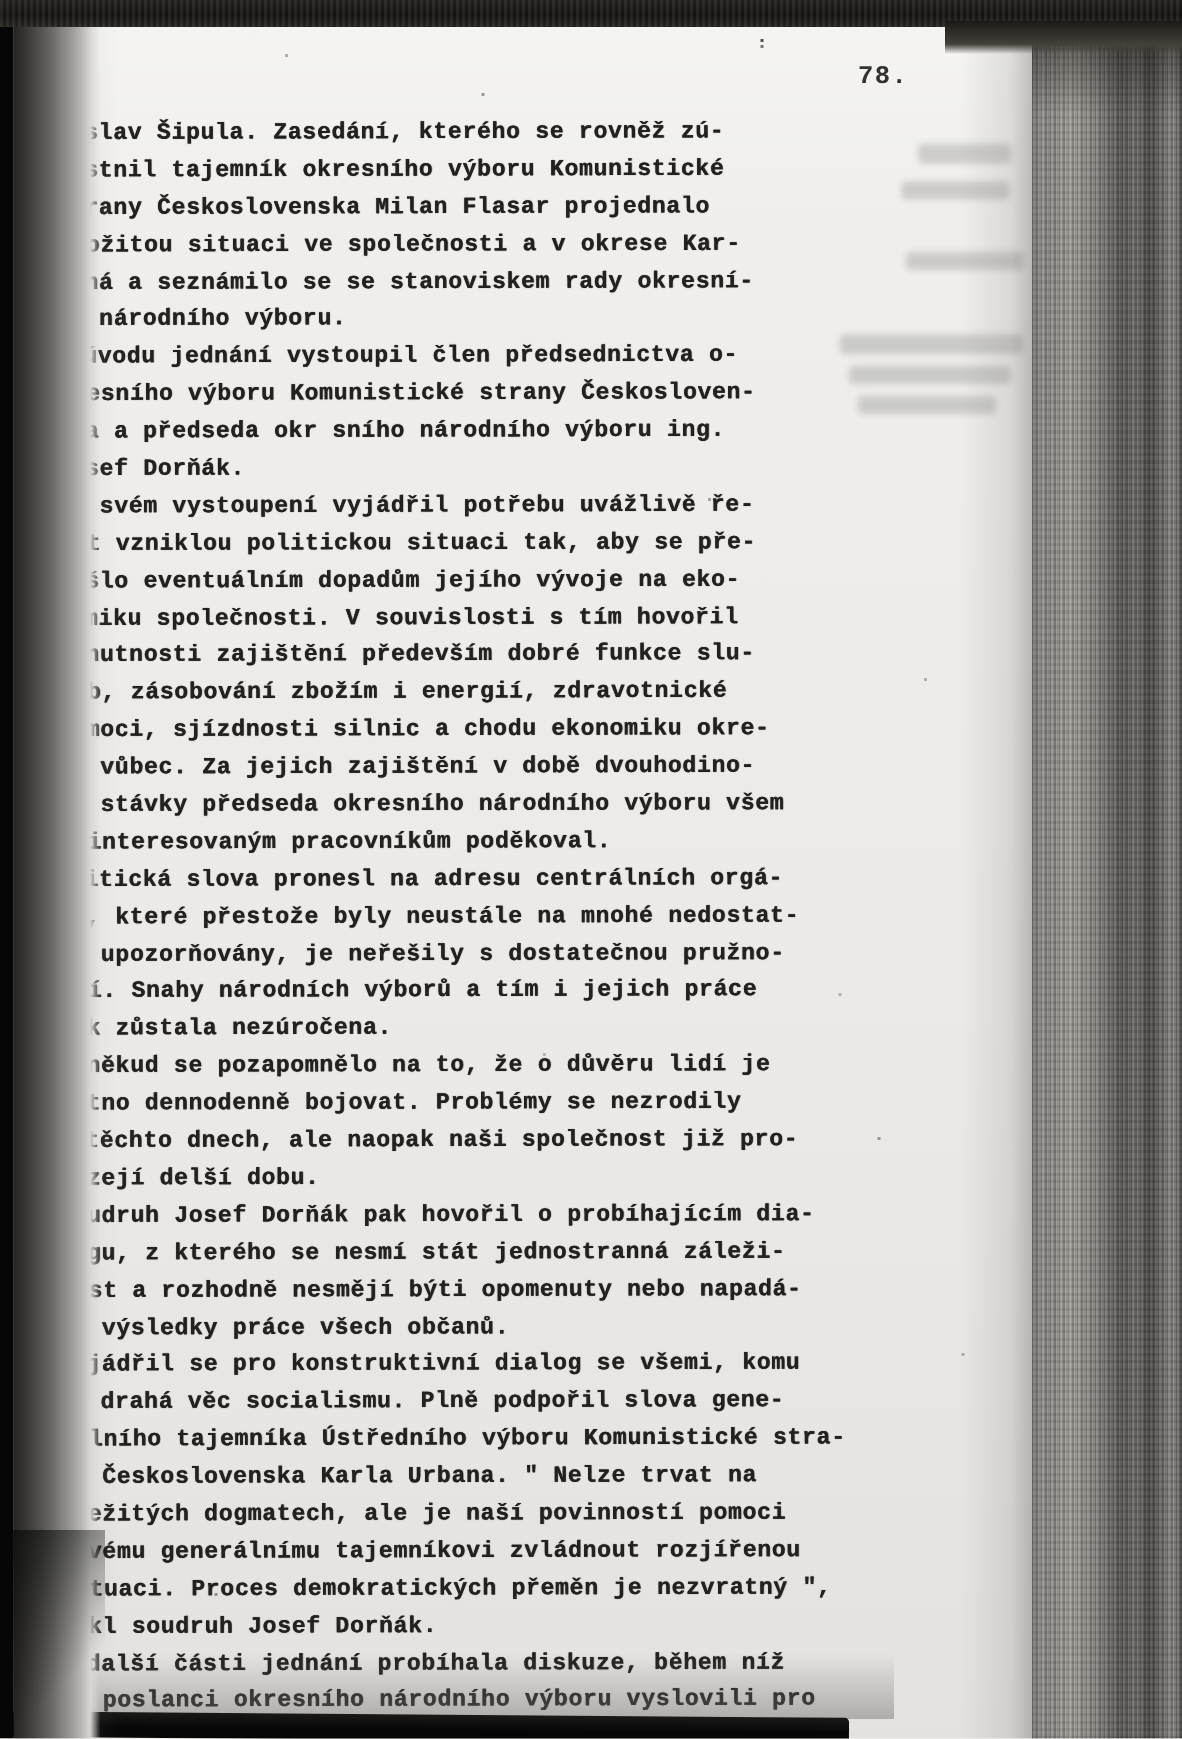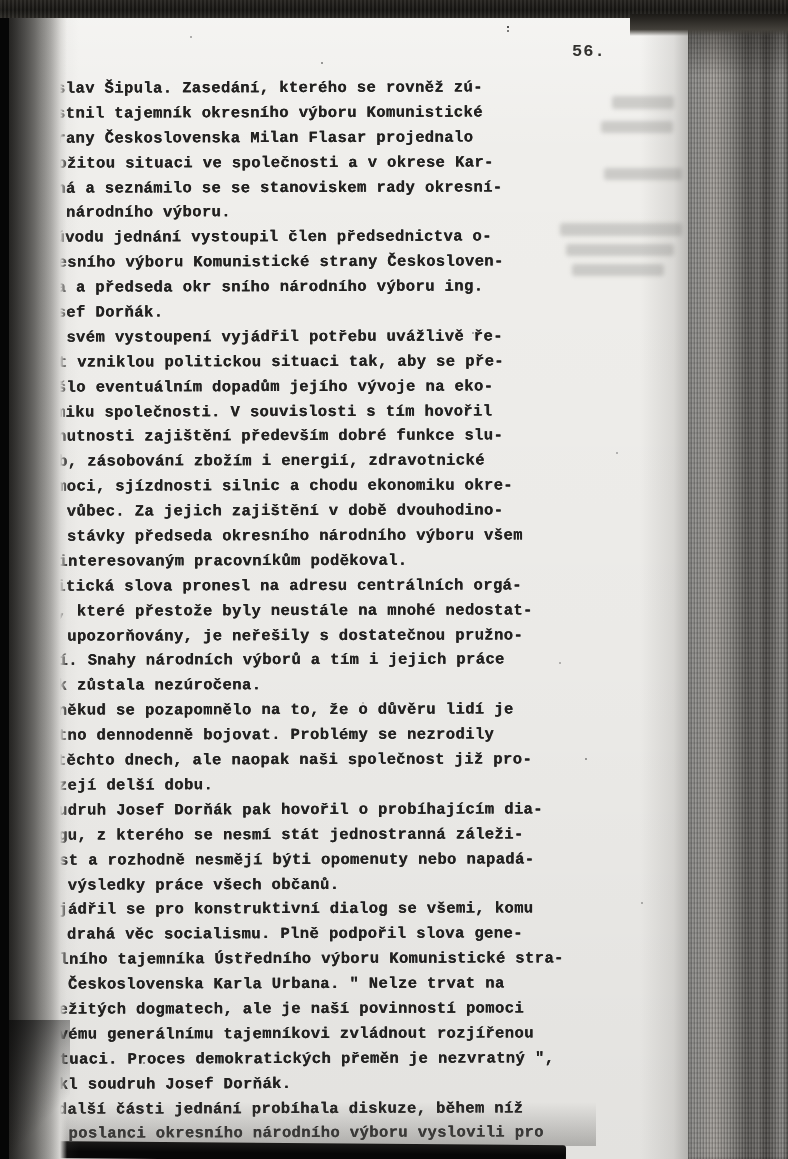--- a/index.html
+++ b/index.html
@@ -184,21 +184,21 @@
       <div class="line">rálního tajemníka Ústředního výboru Komunistické stra-</div>
       <div class="line">ny Československa Karla Urbana. " Nelze trvat na</div>
       <div class="line">přežitých dogmatech, ale je naší povinností pomoci</div>
       <div class="line">novému generálnímu tajemníkovi zvládnout rozjířenou</div>
       <div class="line">situaci. Proces demokratických přeměn je nezvratný ",</div>
       <div class="line">řekl soudruh Josef Dorňák.</div>
       <div class="line">V další části jednání probíhala diskuze, během níž</div>
       <div class="line">se poslanci okresního národního výboru vyslovili pro</div>
     </div>
 
-  <div class="page-number">56.</div>
+  <div class="page-number">78.</div>
 
   <div class="ghost g1"></div>
   <div class="ghost g2"></div>
   <div class="ghost g3"></div>
   <div class="ghost g4"></div>
   <div class="ghost g5"></div>
   <div class="ghost g6"></div>
 
   <div class="speckles"></div>
 

